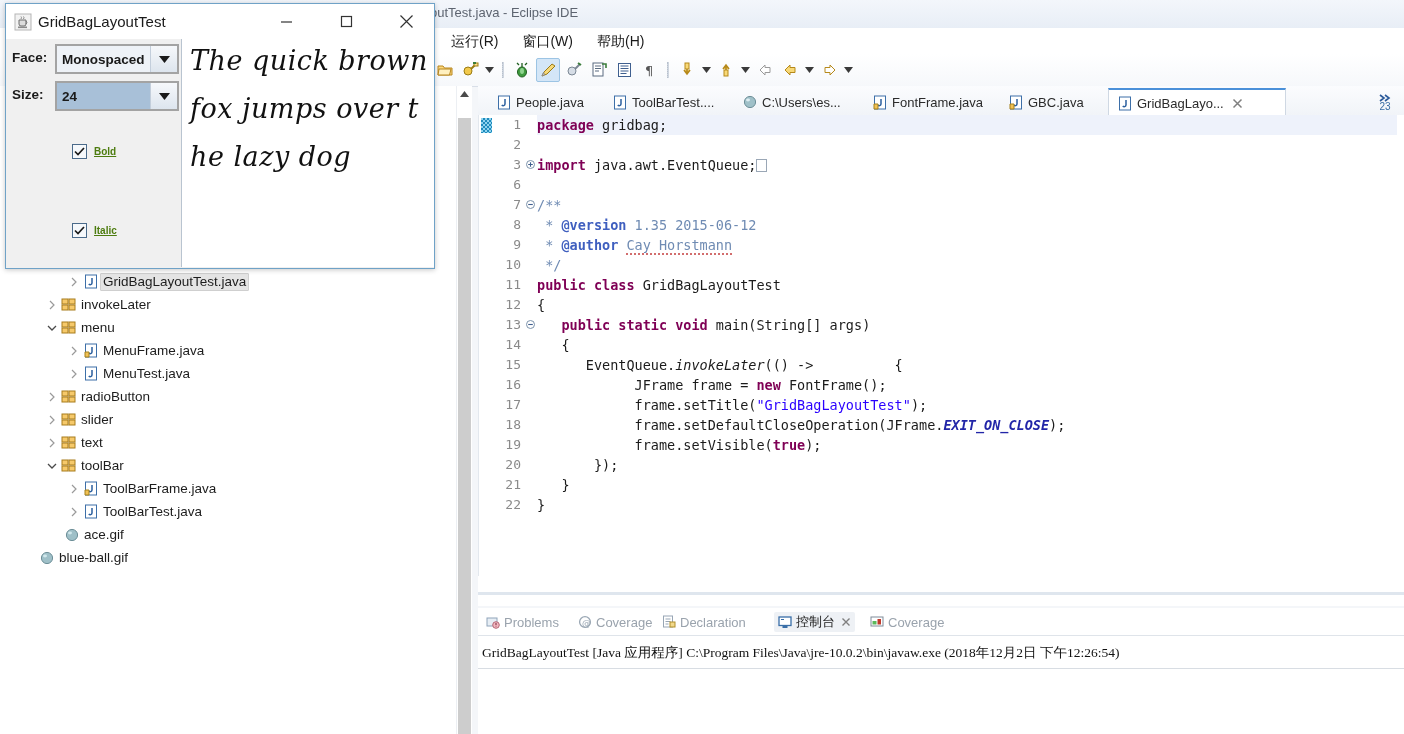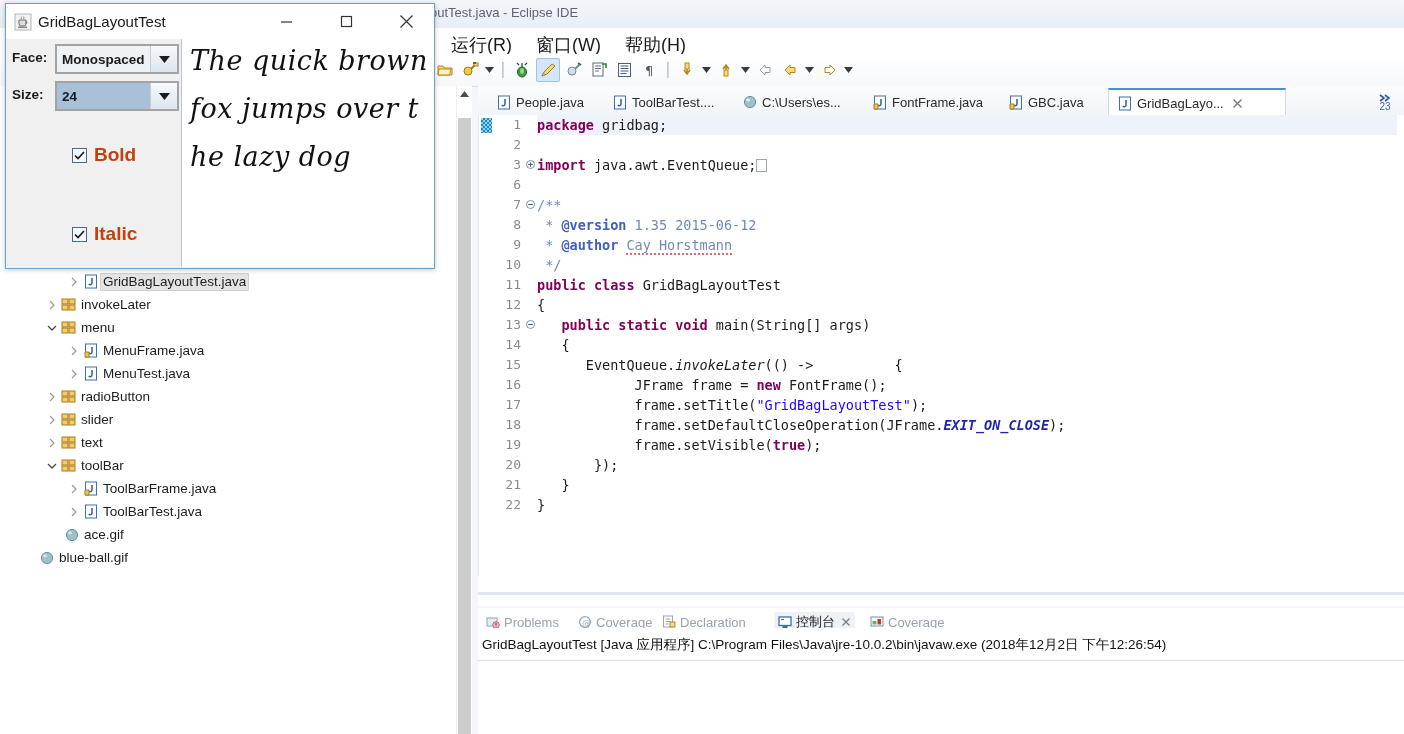--- a/index.html
+++ b/index.html
@@ -18,21 +18,21 @@
   }
   .ecl-title-text{
     position:absolute;left:430px;top:5px;font-size:13px;color:#5d6470;
     white-space:nowrap;
   }
   .ecl-menubar{
     position:absolute;left:0;top:28px;width:1404px;height:26px;
     background:#ffffff;border-bottom:1px solid #ebeff4;
   }
   .ecl-menu-items{position:absolute;left:448px;top:3px;display:flex;gap:18px;}
-  .ecl-menu-item{font-size:18px;color:#1a1a1a;padding:2px 3px;cursor:default;white-space:nowrap;}
+  .ecl-menu-item{font-size:14px;color:#1a1a1a;padding:2px 3px;cursor:default;white-space:nowrap;}
   .ecl-toolbar{
     position:absolute;left:0;top:54px;width:1404px;height:32px;
     background:linear-gradient(to bottom,#ffffff 0%,#f6f8fb 100%);
     border-bottom:1px solid #d9dfe8;
   }
   .tb-group{position:absolute;top:4px;display:flex;align-items:center;gap:3px;}
   .tb-btn{width:22px;height:22px;display:flex;align-items:center;justify-content:center;border-radius:2px;}
   .tb-btn.active{background:#d4e6f7;border:1px solid #9cc4e4;}
   .tb-sep{width:1px;height:16px;background:#cfd6e0;margin:0 4px;border-left:1px dotted #b8c0cc;}
   .tb-arrow{width:11px;height:18px;display:flex;align-items:center;justify-content:center;}
@@ -120,21 +120,21 @@
 
   
   #console{position:absolute;left:478px;top:608px;width:926px;height:126px;background:#ffffff;}
   .console-tabbar{position:absolute;left:0;top:0;width:926px;height:27px;background:#ffffff;}
   .ctab{
     position:absolute;top:4px;height:20px;display:flex;align-items:center;gap:4px;
     font-size:13px;color:#9aa3ad;white-space:nowrap;padding:0 4px;
   }
   .ctab.active{color:#1a1a1a;background:#eef1f5;border-radius:2px;}
   .console-sep{position:absolute;left:0;top:27px;width:926px;height:1px;background:#dfe4ea;}
-  .console-body{position:absolute;left:0;top:20px;width:926px;height:98px;background:#ffffff;}
+  .console-body{position:absolute;left:0;top:28px;width:926px;height:98px;background:#ffffff;font-family:Liberation Serif, serif;}
   .console-line{position:absolute;left:4px;top:8px;font-size:13.5px;color:#111;white-space:nowrap;}
   .console-underline{position:absolute;left:0;top:32px;width:926px;height:1px;background:#d8dde3;}
 
   
   #swing{
     position:absolute;left:5px;top:3px;width:428px;height:264px;
     background:#f0f0f0;
     border:1px solid #6fa2c7;
     box-shadow:0 1px 5px rgba(0,0,0,0.22);
   }
@@ -165,21 +165,21 @@
   .combo .carrow{
     width:26px;border-left:1px solid #c3cedb;
     background:linear-gradient(to bottom,#f6f8fb,#dde5ee);
     display:flex;align-items:center;justify-content:center;
   }
   .cbrow{position:absolute;display:flex;align-items:center;gap:7px;}
   .cbbox{
     width:13px;height:13px;border:1px solid #4a6a8a;background:#f5f8fb;
     display:flex;align-items:center;justify-content:center;
   }
-  .cblabel{font-size:19px;font-weight:bold;color:#c2410c;}
+  .cblabel{font-size:10px;font-weight:bold;color:#4d7c0f;text-decoration:underline;}
   .sw-sample{
     position:absolute;left:174px;top:0;width:252px;height:228px;background:#ffffff;
     border-left:1px solid #b9c4d0;
     overflow:hidden;
   }
   .sample-text{
     position:absolute;left:8px;top:-2px;width:240px;
     font-family:"DejaVu Serif",serif;font-style:italic;font-size:27px;
     line-height:48px;color:#111;letter-spacing:0.5px;
     word-break:break-all;

